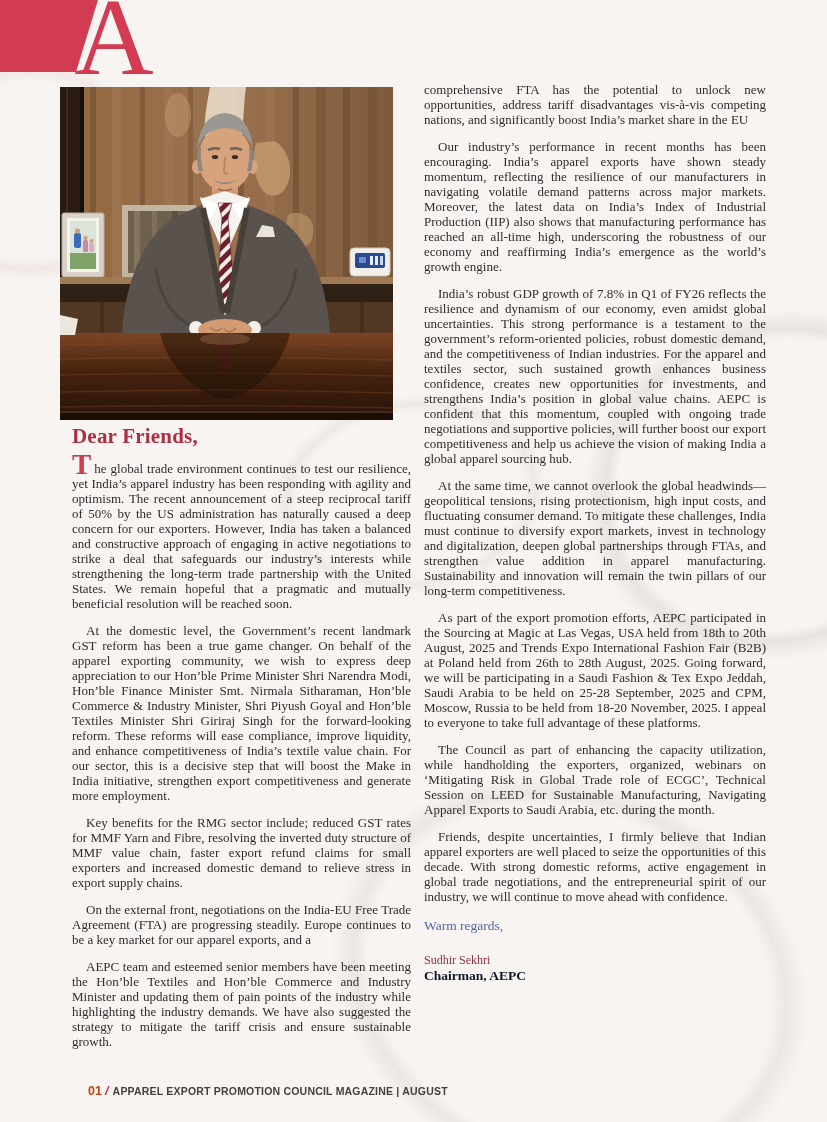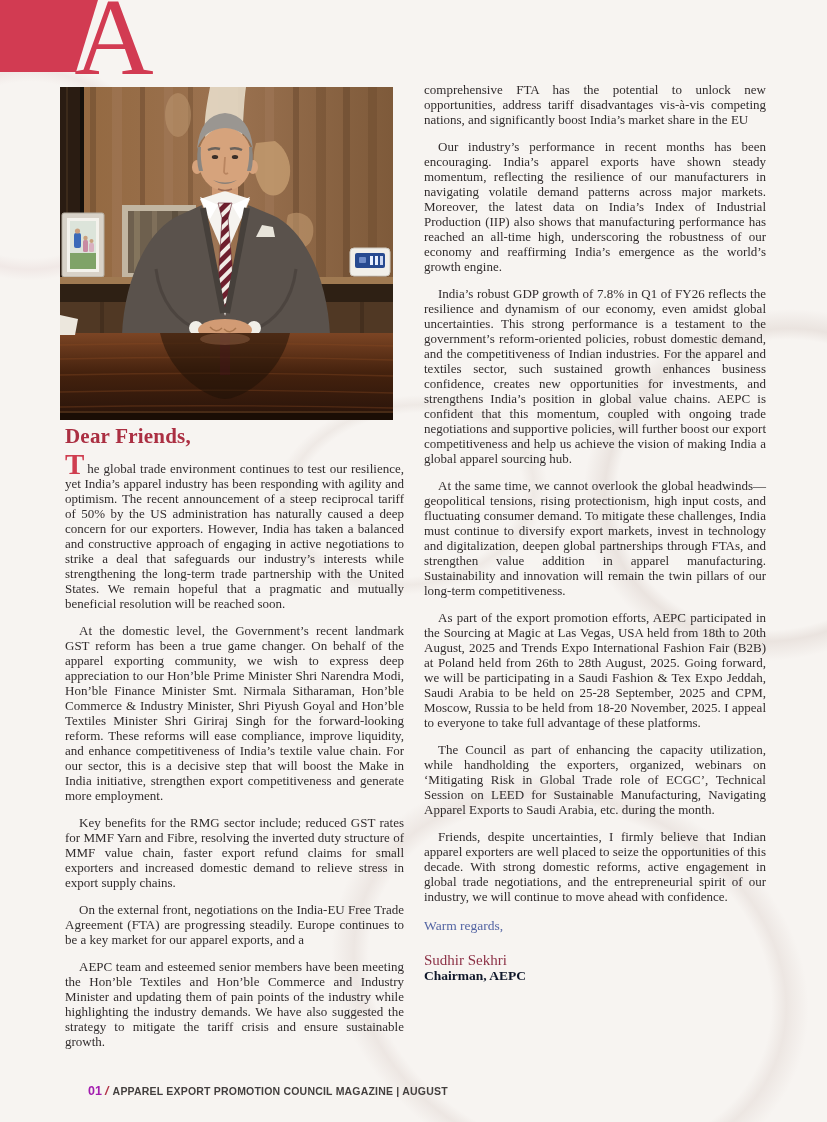--- a/index.html
+++ b/index.html
@@ -22,48 +22,48 @@
   #swirl4 { left:-120px; top:40px; width:300px; height:260px;
     background:radial-gradient(ellipse at center, rgba(0,0,0,0) 48%, rgba(214,186,186,0.20) 54%, rgba(0,0,0,0) 60%); }
 
   .logo { position:absolute; left:0; top:0; width:170px; height:80px; }
   .logo-a-text { font-family:"Liberation Serif",serif; font-weight:normal; }
 
   .photo { position:absolute; left:60px; top:87px; width:333px; height:333px; }
   .photo svg { display:block; width:100%; height:100%; }
 
   .col { position:absolute; }
-  .col-left  { left:65px;  top:424px; width:339px; }
+  .col-left  { left:72px;  top:424px; width:339px; }
   .col-right { left:424px; top:82px;  width:342px; }
 
   .salutation {
     margin:0 0 12px 0; font-size:21px; font-weight:bold;
     color:#ab2f42; letter-spacing:0.2px;
   }
   .pg {
     margin:0 0 12px 0; font-size:13px; line-height:15px;
     color:#312c2d; text-align:justify; text-indent:14px;
   }
   .pg.no-indent { text-indent:0; }
   .pg.tight { margin-bottom:0; }
   .dropcap {
     font-size:29px; font-weight:bold; color:#cf3d4f;
     line-height:0; margin-right:3px; vertical-align:-1px;
   }
   .closing  { margin:14px 0 16px 0; font-size:13.5px; line-height:16px; color:#5465a3; }
-  .sig-name { margin:18px 0 0 0; font-size:15px; line-height:16px; color:#8c3146; }
+  .sig-name { margin:18px 0 0 0; font-size:12px; line-height:16px; color:#8c3146; }
   .sig-title{ margin:0; font-size:13.5px; line-height:16px; font-weight:bold; color:#0f172a; }
 
   .footer {
     position:absolute; left:88px; top:1084px;
     font-family:"Liberation Sans","DejaVu Sans",sans-serif;
     font-weight:bold; color:#433f3e; font-size:10.5px; letter-spacing:0.2px;
     white-space:nowrap;
   }
-  .footer .pgnum { font-size:12.5px; color:#a21caf; letter-spacing:0; }
+  .footer .pgnum { font-size:12.5px; color:#c2410c; letter-spacing:0; }
   .footer .slash { color:#b23648; font-size:12.5px; margin:0 4px 0 3px; font-style:italic; }
 </style>
 </head>
 <body>
 
 <div class="page">
 
   <div class="swirl" id="swirl4"></div>
   <div class="swirl" id="swirl1"></div>
   <div class="swirl" id="swirl2"></div>

